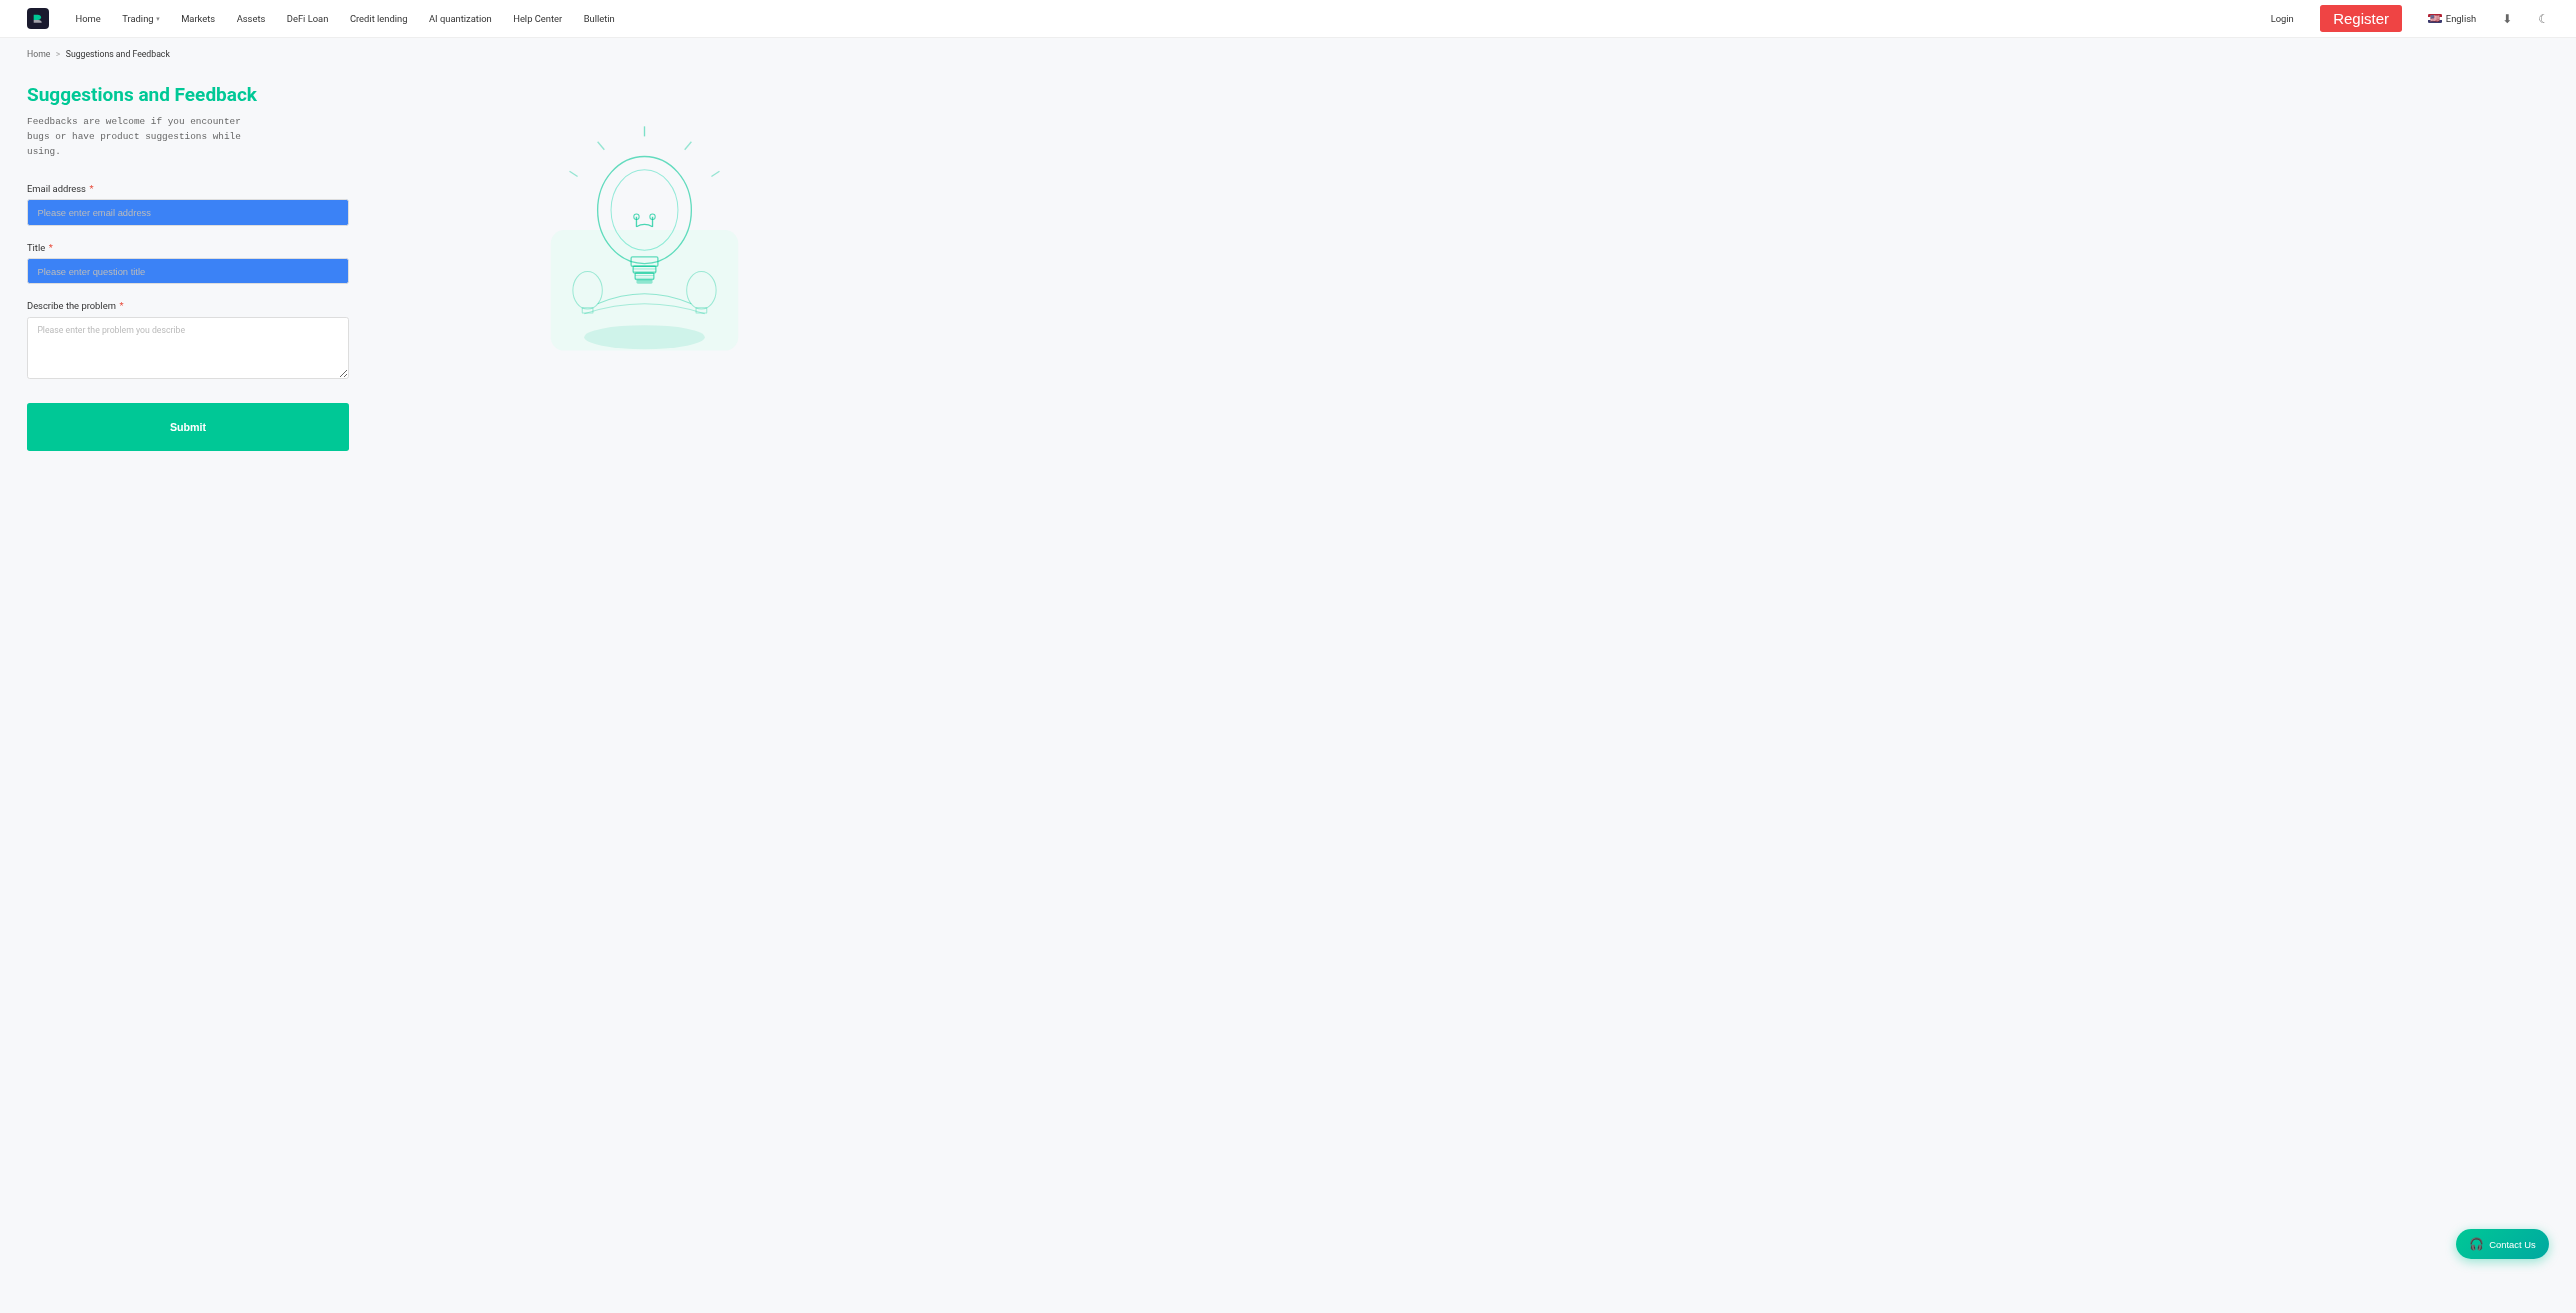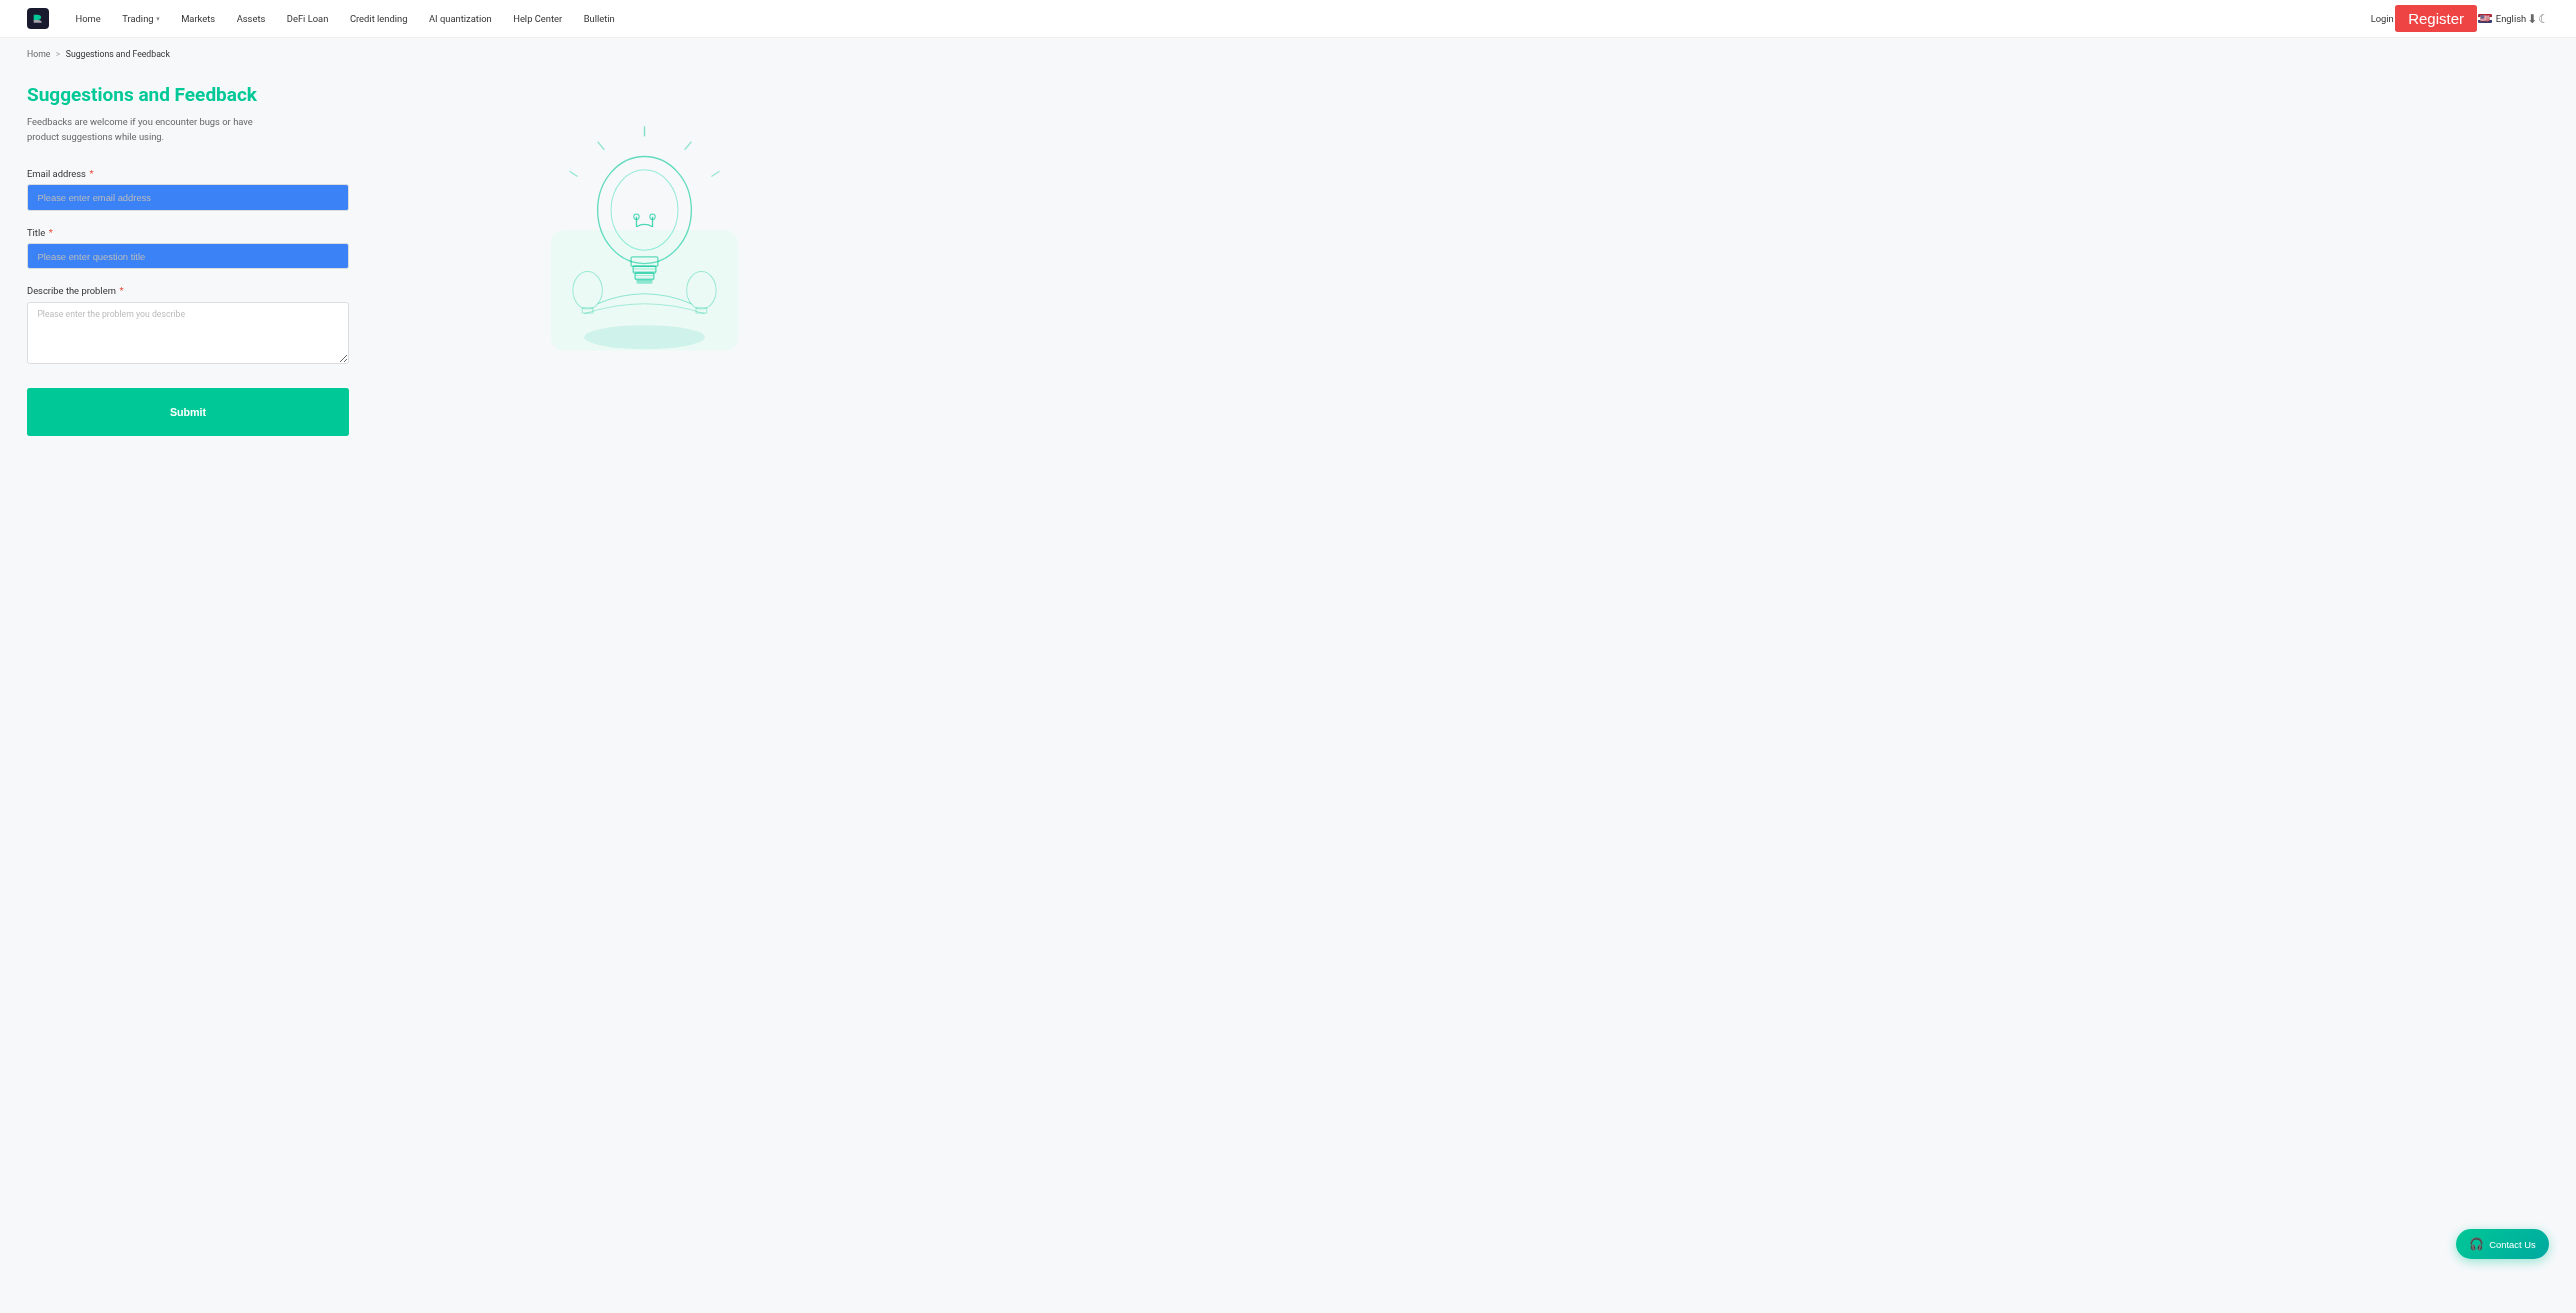--- a/index.html
+++ b/index.html
@@ -52,21 +52,21 @@
       align-items: center;
       gap: 2.7px;
     }
     .nav-chevron {
       font-size: 6.7px;
       color: #888;
     }
     .navbar-right {
       display: flex;
       align-items: center;
-      gap: 1px;
+      gap: 26px;
     }
     .nav-login {
       font-size: 9.4px;
       color: #333;
       cursor: pointer;
     }
     .nav-register {
       background: #ef4444;
       color: #fff;
       border: none;
@@ -135,20 +135,21 @@
       font-weight: 700;
       color: #00c896;
       margin-bottom: 8px;
     }
     .page-subtitle {
       font-size: 9.4px;
       color: #666;
       line-height: 1.6;
       margin-bottom: 24px;
       max-width: 241px;
+      font-family: Liberation Mono, monospace;
     }
 
     .form-group {
       margin-bottom: 16px;
     }
     .form-label {
       font-size: 9.4px;
       color: #333;
       margin-bottom: 5.4px;
       display: block;

